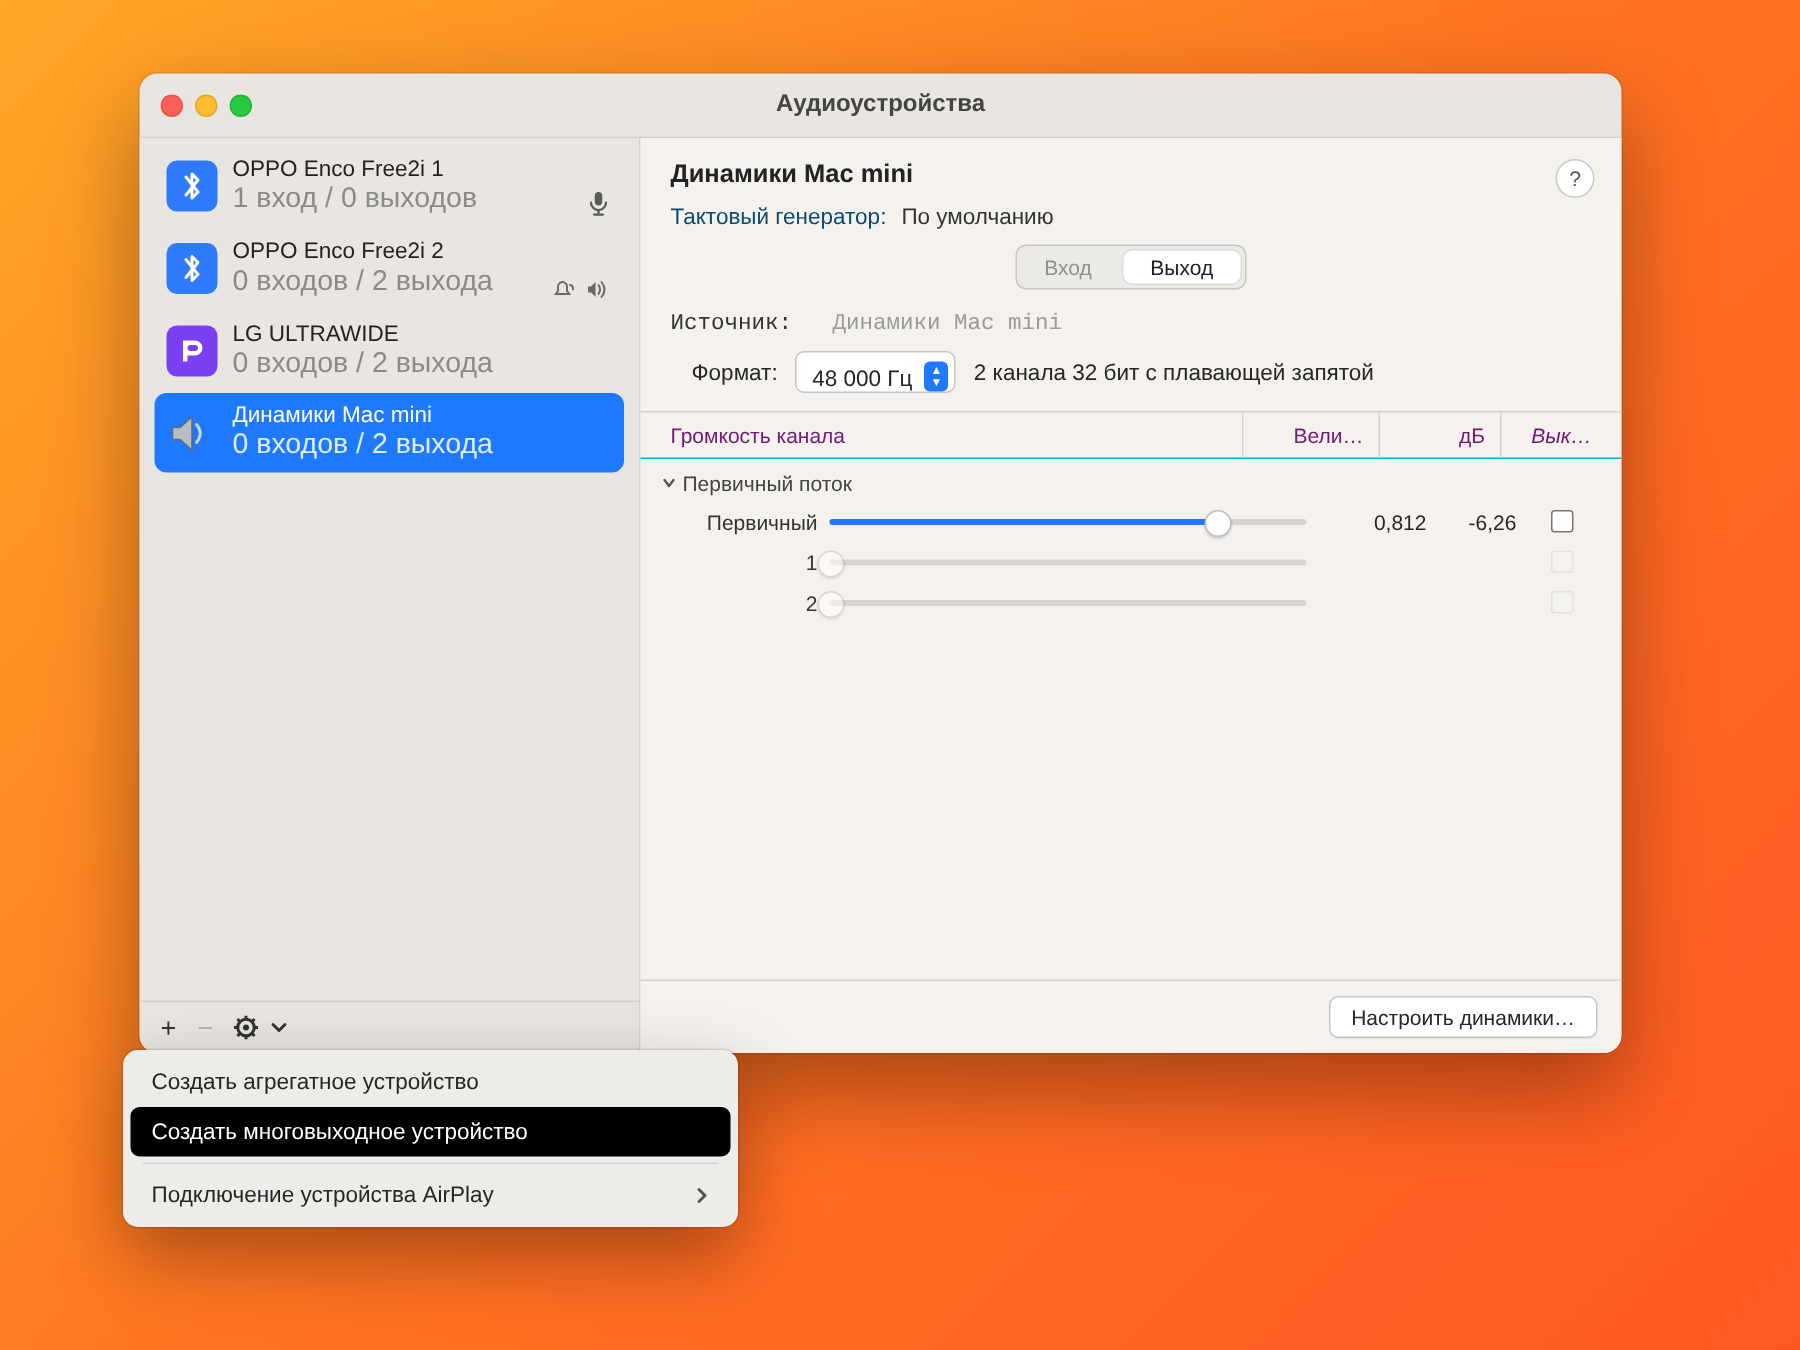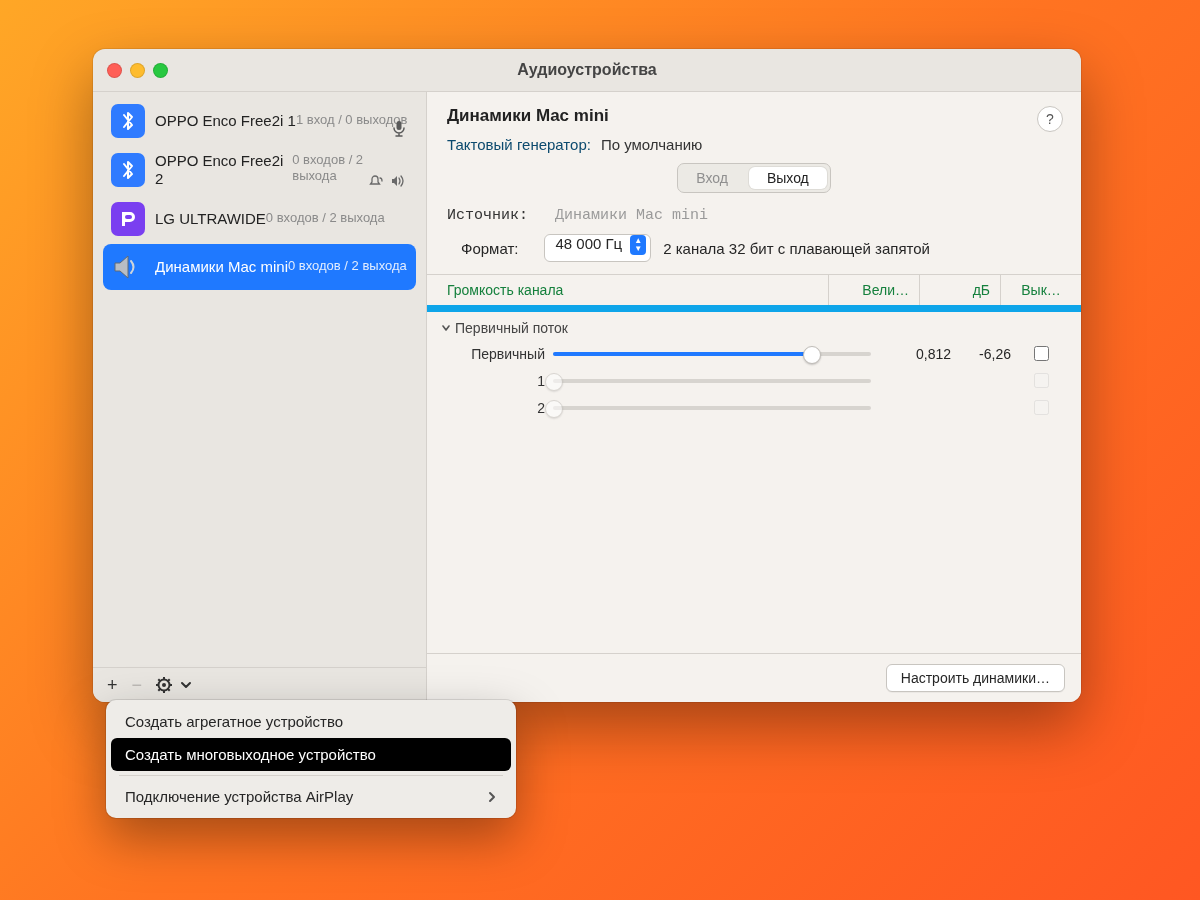--- a/index.html
+++ b/index.html
@@ -14,64 +14,64 @@
   .wtitle{flex:1;text-align:center;font-weight:600;font-size:16px;color:#444;}
   .body{flex:1;display:flex;min-height:0;}
   .sidebar{width:333px;background:#e9e6e1;border-right:1px solid #d5d1cc;display:flex;flex-direction:column;}
   .devlist{flex:1;padding:6px 10px 0 10px;}
   .dev{display:flex;align-items:center;gap:10px;padding:6px 8px;border-radius:8px;margin-bottom:2px;position:relative;}
   .dev.sel{background:#1f79ff;color:#fff;}
   .devicon{width:34px;height:34px;border-radius:7px;display:flex;align-items:center;justify-content:center;flex-shrink:0;}
   .devicon.bt{background:#2f7bff;}
   .devicon.dp{background:#7a3ff0;}
   .devicon.sp{background:transparent;}
-  .devtext{flex:1;display:flex;flex-direction:row;line-height:1.2;}
+  .devtext{flex:1;display:flex;flex-direction:column;line-height:1.2;}
   .devname{font-size:15px;color:#222;}
   .dev.sel .devname{color:#fff;}
-  .devsub{font-size:13px;color:#8a8a8a;}
+  .devsub{font-size:19px;color:#8a8a8a;}
   .dev.sel .devsub{color:#e2edff;}
   .devbadges{position:absolute;right:10px;bottom:6px;display:flex;gap:6px;align-items:center;color:#6a6a6a;}
   .sidetools{height:34px;border-top:1px solid #d5d1cc;display:flex;align-items:center;gap:14px;padding:0 14px;color:#333;}
   .sidetools .tool{font-size:18px;line-height:1;cursor:default;}
   .main{flex:1;background:#f5f2ee;display:flex;flex-direction:column;}
   .mhead{padding:14px 20px 10px 20px;position:relative;}
   .mtitle{font-weight:700;font-size:17px;color:#222;}
   .mrow{margin-top:10px;font-size:15px;color:#333;display:flex;align-items:center;gap:10px;}
   .mrow .lab{color:#0c4a6e;}
   .seg{display:inline-flex;border:1px solid #c8c5c0;border-radius:7px;overflow:hidden;background:#eceae5;height:28px;margin:10px auto 0;}
   .seg span{padding:4px 18px;font-size:14px;color:#8f8f8f;display:flex;align-items:center;}
   .seg span.act{background:#fff;color:#222;border-radius:6px;margin:3px;box-shadow:0 0 0 1px rgba(0,0,0,.06);}
   .segwrap{display:flex;justify-content:center;}
   .helpbtn{position:absolute;right:18px;top:14px;width:24px;height:24px;border-radius:50%;background:#fff;border:1px solid #c9c6c1;display:flex;align-items:center;justify-content:center;font-size:14px;color:#555;}
   .msrc{padding:4px 20px 0 20px;font-size:15px;color:#333;font-family:Liberation Mono, monospace;}
   .msrc .gray{color:#9a9a9a;}
   .mfmt{padding:10px 20px 12px 20px;display:flex;align-items:center;gap:12px;font-size:15px;}
-  .combo{display:inline-flex;align-items:flex-start;background:#fff;border:1px solid #c8c5c0;border-radius:6px;height:26px;padding:0 4px 0 10px;gap:8px;margin-left:14px;}
+  .combo{display:inline-flex;align-items:flex-end;background:#fff;border:1px solid #c8c5c0;border-radius:6px;height:26px;padding:0 4px 0 10px;gap:8px;}
   .combo .stepper{width:16px;height:20px;border-radius:4px;background:#1f79ff;display:flex;flex-direction:column;align-items:center;justify-content:center;color:#fff;font-size:8px;line-height:8px;}
-  .tablehdr{display:flex;border-top:1px solid #d5d1cc;border-bottom:7px solid #0ea5e9;font-size:14px;color:#15803d;}
+  .tablehdr{display:flex;border-top:1px solid #d5d1cc;border-bottom:1px solid #0ea5e9;font-size:14px;color:#701a75;}
   .tablehdr div{padding:7px 10px;}
   .col-name{flex:1;padding-left:20px !important;}
   .col-val{width:70px;text-align:right;border-left:1px solid #d5d1cc;}
   .col-db{width:60px;text-align:right;border-left:1px solid #d5d1cc;}
-  .col-mute{width:60px;text-align:center;border-left:1px solid #d5d1cc;}
+  .col-mute{width:60px;text-align:center;border-left:1px solid #d5d1cc;font-style:italic;}
   .stream{padding:8px 10px 4px 14px;font-size:14px;color:#444;display:flex;align-items:center;gap:4px;}
   .chrow{display:flex;align-items:center;padding:3px 10px 3px 18px;font-size:14px;}
   .chlabel{width:100px;text-align:right;padding-right:8px;color:#333;}
   .slider{flex:1;height:18px;position:relative;margin-right:10px;}
   .track{position:absolute;left:0;right:0;top:7px;height:4px;background:#d7d4cf;border-radius:2px;}
   .fill{position:absolute;left:0;top:7px;height:4px;background:#1f79ff;border-radius:2px;}
   .thumb{position:absolute;top:1px;width:16px;height:16px;border-radius:50%;background:#fff;border:1px solid #c0bdb8;box-shadow:0 1px 2px rgba(0,0,0,.2);}
   .chval{width:70px;text-align:right;}
   .chdb{width:60px;text-align:right;}
   .chmute{width:60px;text-align:center;}
   .chmute input{width:15px;height:15px;}
   .mfoot{margin-top:auto;border-top:1px solid #d5d1cc;padding:10px 16px;display:flex;justify-content:flex-end;}
   .btn{background:#fff;border:1px solid #c8c5c0;border-radius:6px;padding:5px 14px;font-size:14px;box-shadow:0 1px 0 rgba(0,0,0,.04);}
   
-  .popup{position:absolute;left:106px;top:700px;width:400px;background:#eeece8;border-radius:10px;box-shadow:0 20px 50px rgba(0,0,0,.35),0 0 0 1px rgba(0,0,0,.1);padding:5px;}
+  .popup{position:absolute;left:82px;top:700px;width:400px;background:#eeece8;border-radius:10px;box-shadow:0 20px 50px rgba(0,0,0,.35),0 0 0 1px rgba(0,0,0,.1);padding:5px;}
   .popup .item{padding:8px 14px;border-radius:6px;font-size:15px;color:#262626;display:flex;align-items:center;justify-content:space-between;}
   .popup .item.sel{background:#000000;color:#fff;}
   .popup .sep{height:1px;background:#d5d1cc;margin:4px 8px;}
   .chev{font-size:16px;color:#555;}
   .micicon,.spkicon,.bellicon{font-size:14px;}
   svg{display:block;}
 </style>
 </head>
 <body>
 

